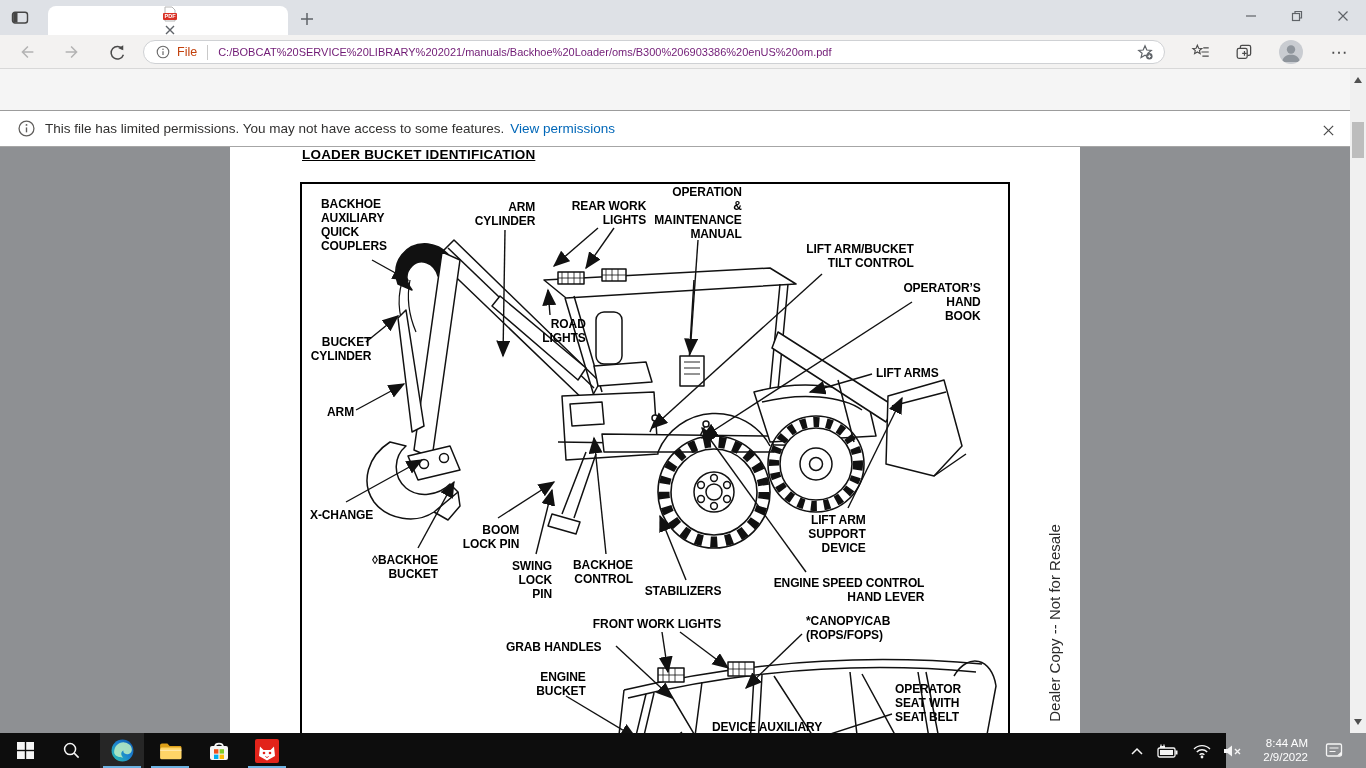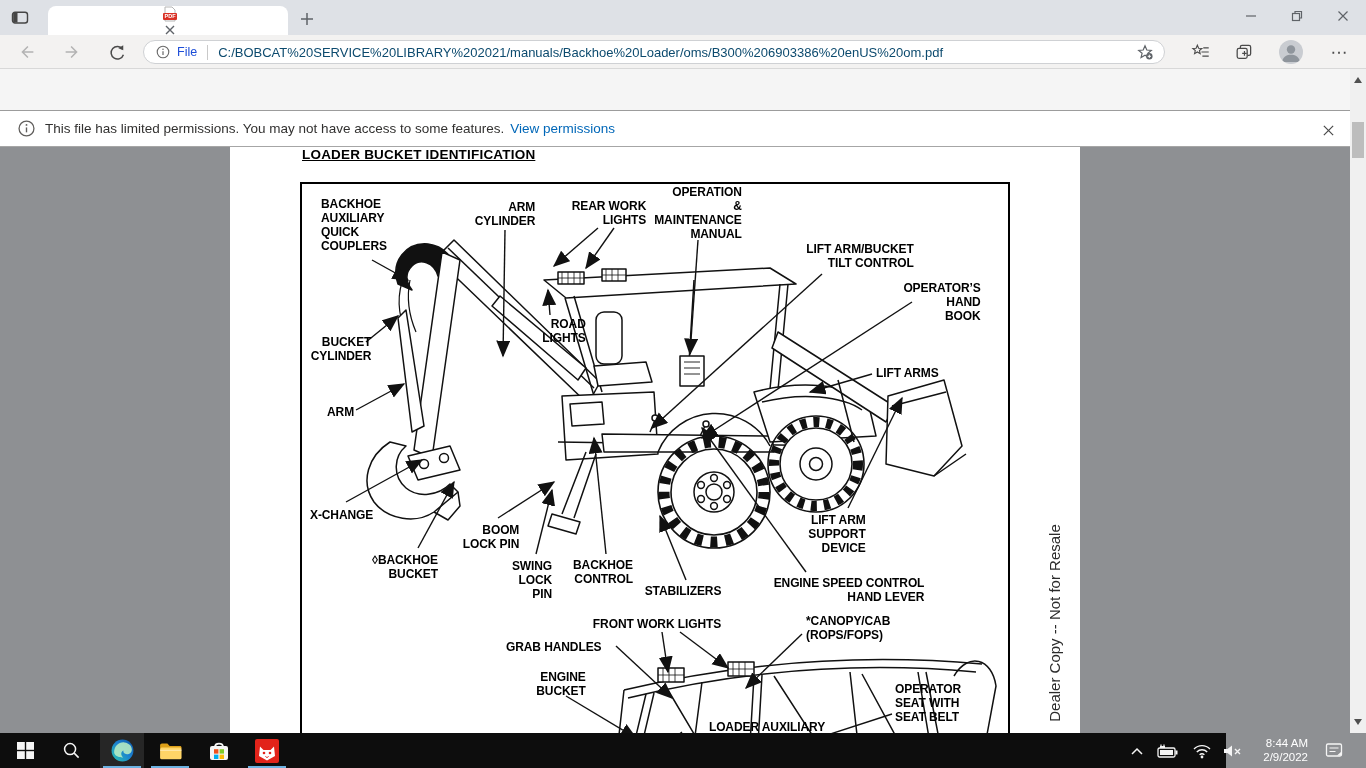--- a/index.html
+++ b/index.html
@@ -10,23 +10,23 @@
   
   #tabstrip { position:absolute; left:0; top:0; width:1366px; height:35px; background:#dee1e6; }
   #tab { position:absolute; left:48px; top:6px; width:240px; height:29px; background:#fff; border-radius:8px 8px 0 0; display:flex; align-items:center; padding:0 8px 0 12px;flex-direction:column; }
   #tab-title { font-size:12px; color:#3c4043; white-space:nowrap; overflow:hidden; text-overflow:ellipsis; width:168px; margin-left:8px; }
   .winbtn { position:absolute; top:0; width:46px; height:32px; display:flex; align-items:center; justify-content:center; }
   .icbtn { display:flex; align-items:center; justify-content:center; }
 
   
   #navbar { position:absolute; left:0; top:35px; width:1366px; height:34px; background:#f3f2f1; border-bottom:1px solid #d8d8d8; }
   #addr { position:absolute; left:143px; top:5px; width:1022px; height:24px; background:#fff; border:1px solid #cfd1d4; border-radius:12px; display:flex; align-items:center; padding:0 10px 0 12px; }
-  #addr-scheme { font-size:12.5px; color:#1d4ed8; margin:0 10px 0 7px; }
+  #addr-scheme { font-size:12.5px; color:#c2410c; margin:0 10px 0 7px; }
   #addr-div { width:1px; height:15px; background:#c9c9c9; margin-right:10px; }
-  #addr-url { font-size:13px; color:#0c4a6e; white-space:nowrap; overflow:hidden; flex:1; }
+  #addr-url { font-size:11px; color:#701a75; white-space:nowrap; overflow:hidden; flex:1; }
 
   
   #pdfbar { position:absolute; left:0; top:69px; width:1350px; height:42px; background:#f5f5f5; border-bottom:1px solid #9c9c9c; }
   .pbtn { position:absolute; top:76px; width:28px; height:28px; display:flex; align-items:center; justify-content:center; }
   .psep { position:absolute; top:80px; width:1px; height:21px; background:#d2d2d2; }
   #page-box { position:absolute; left:52px; top:77px; width:40px; height:27px; border:1px solid #8a8a8a; border-radius:2px; background:#fff; text-align:center; font-size:13px; color:#222; font-family:"Liberation Sans",sans-serif; }
   #page-count { position:absolute; left:100px; top:84px; font-size:13px; color:#3a3a3a; }
   .glyphbtn { font-size:19px; color:#555; }
 
   
@@ -456,21 +456,21 @@
 HAND LEVER</div>
             <div class="dlabel c" style="left: 355px; top: 433px;">FRONT WORK LIGHTS</div>
             <div class="dlabel" style="left: 504px; top: 430px;">*CANOPY/CAB
 (ROPS/FOPS)</div>
             <div class="dlabel" style="left: 204px; top: 456px;">GRAB HANDLES</div>
             <div class="dlabel c" style="left: 259px; top: 486px;">ENGINE
 BUCKET</div>
             <div class="dlabel" style="left: 593px; top: 498px;">OPERATOR
 SEAT WITH
 SEAT BELT</div>
-            <div class="dlabel c" style="left: 465px; top: 536px;">LOADER AUXILIARY</div>
+            <div class="dlabel c" style="left: 465px; top: 536px;">DEVICE AUXILIARY</div>
           </div>
       </div>
 
       <div id="watermark">Dealer Copy -- Not for Resale</div>
     </div>
   </div>
 
   <div id="vscroll">
     <div class="scrolltri" style="top:8px;border-bottom:6px solid #505050;"></div>
     <div id="vthumb"></div>

